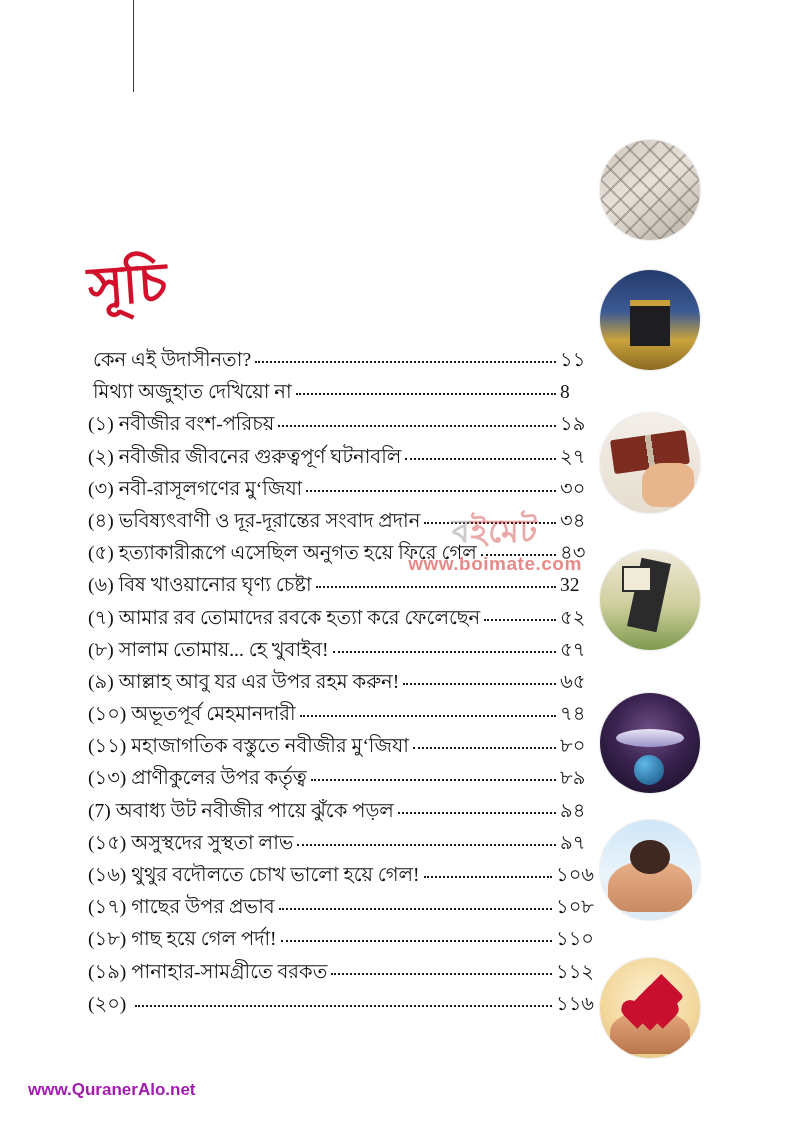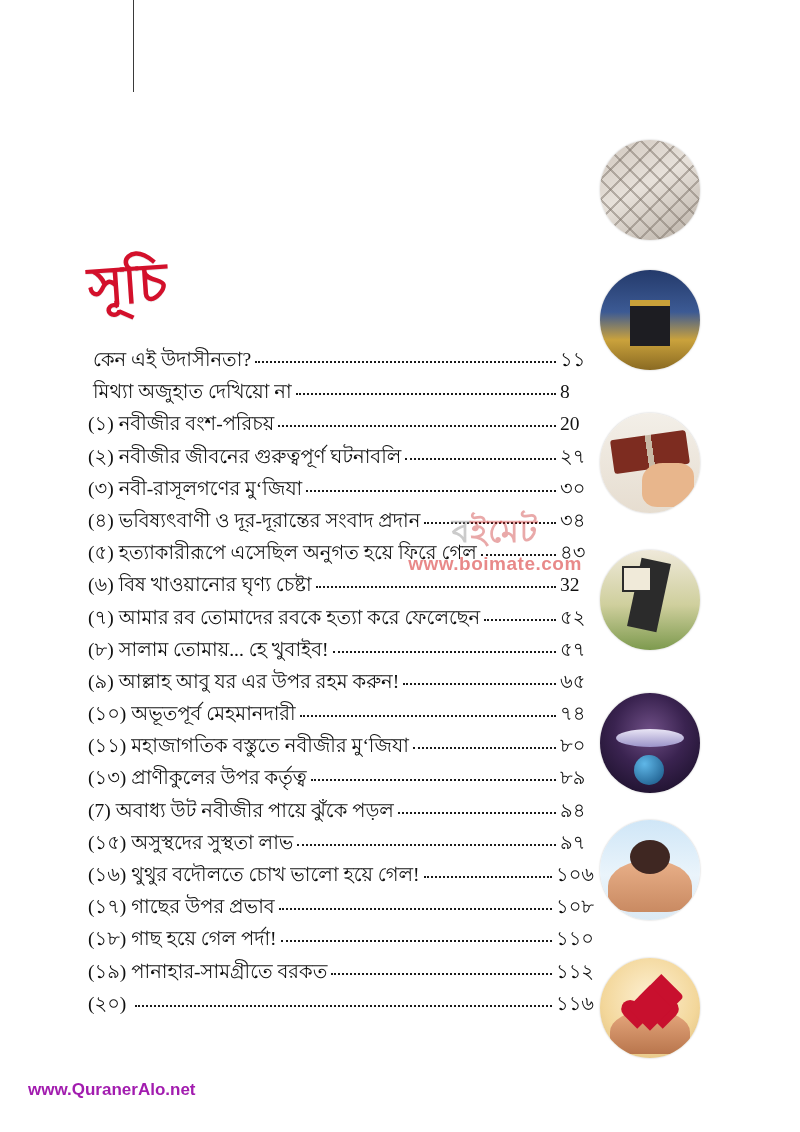--- a/index.html
+++ b/index.html
@@ -325,21 +325,21 @@
       <span class="num"></span>
       <span class="label">মিথ্যা অজুহাত দেখিয়ো না</span>
       <span class="dots"></span>
       <span class="page-no">8</span>
     </div>
 
     <div class="toc-row">
       <span class="num">(১)</span>
       <span class="label">নবীজীর বংশ-পরিচয়</span>
       <span class="dots"></span>
-      <span class="page-no">20</span>
+      <span class="page-no">১৯</span>
     </div>
 
     <div class="toc-row">
       <span class="num">(২)</span>
       <span class="label">নবীজীর জীবনের গুরুত্বপূর্ণ ঘটনাবলি</span>
       <span class="dots"></span>
       <span class="page-no">২৭</span>
     </div>
 
     <div class="toc-row">

